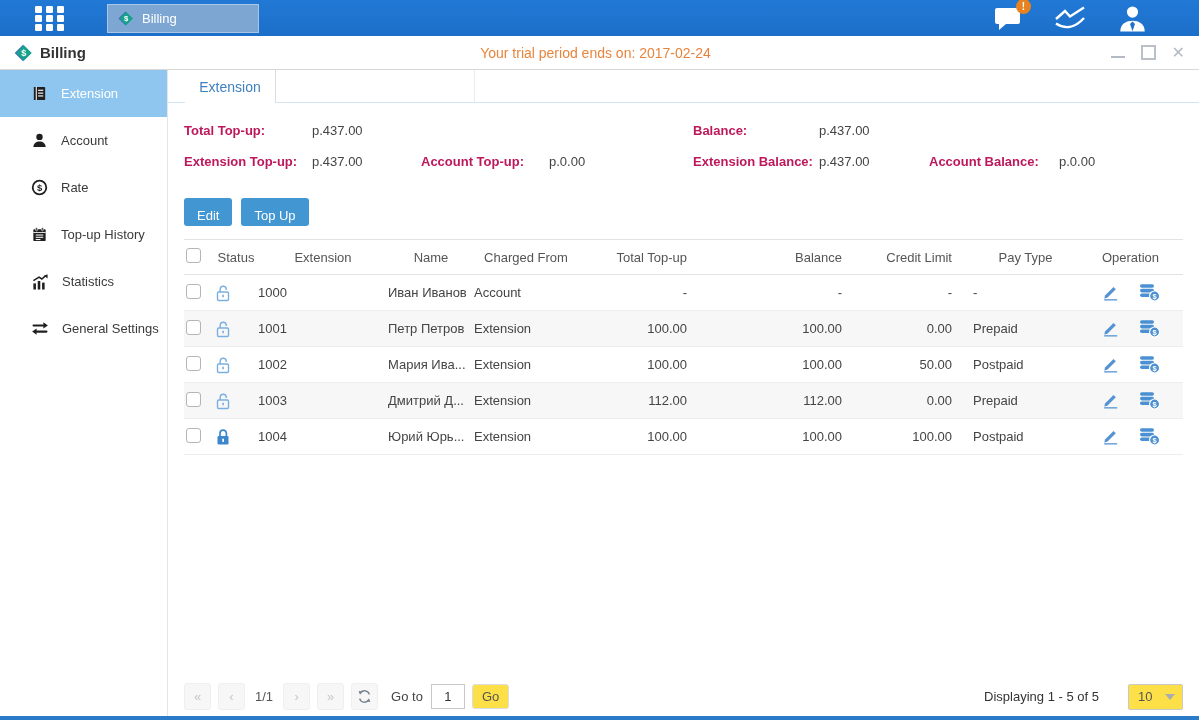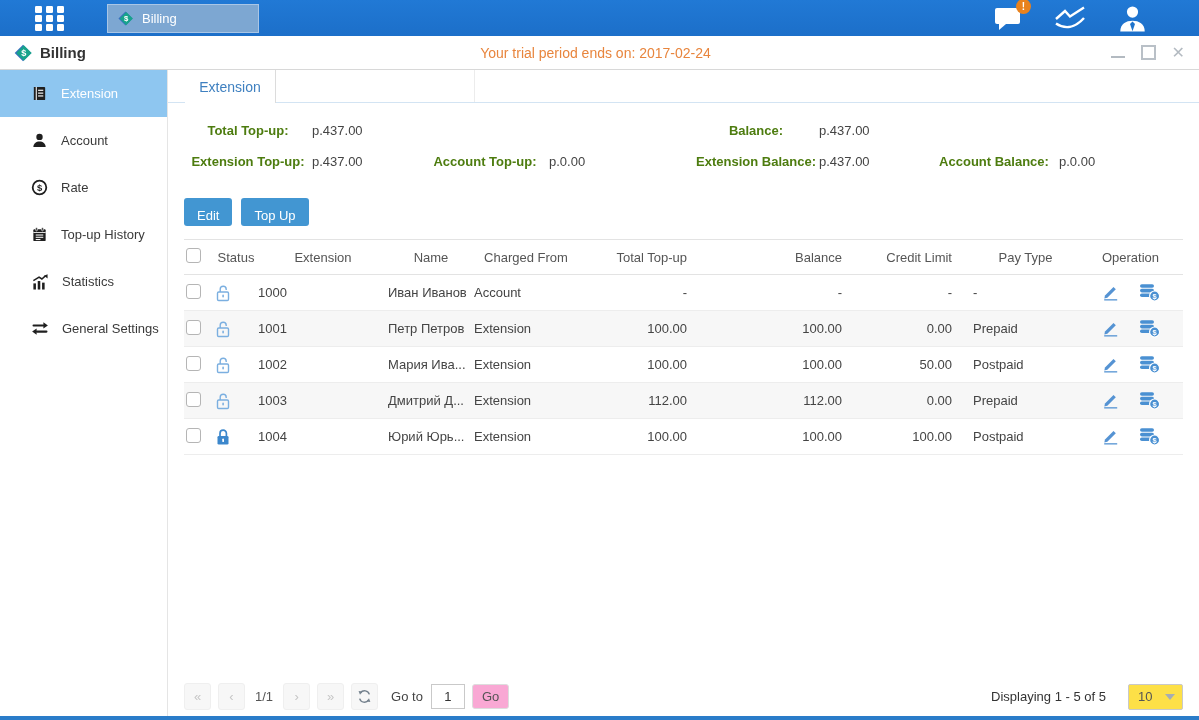--- a/index.html
+++ b/index.html
@@ -43,21 +43,21 @@
   .tab-active{width:90px;height:33px;margin-bottom:-1px;background:#fff;border-right:1px solid #dcdcdc;
               display:flex;align-items:center;justify-content:center;font-size:14px;color:#3f80c0;
               position:relative;z-index:1;cursor:pointer;}
   .tab-empty{width:198px;height:32px;border-right:1px solid #ececec;}
 
   
   .content{padding:0 16px;}
   .summary{margin-top:12px;}
   .sum-row{display:grid;grid-template-columns:128px 109px 128px 144px 126px 110px 130px 1fr;
            align-items:center;height:31px;font-size:13px;color:#444;}
-  .sum-row b{color:#4d7c0f;text-align:center;}
+  .sum-row b{color:#be185d;}
   .g1{grid-column:1}.g2{grid-column:2}.g5{grid-column:5}.g6{grid-column:6}
 
   
   .btn-row{margin-top:21px;display:flex;gap:9px;}
   .btn{height:28px;padding:10px 13px;background:#4296d2;border:none;border-radius:3px;color:#fff;
        font-size:13px;font-family:inherit;cursor:pointer;}
 
   
   table{margin-top:13px;width:100%;border-collapse:collapse;table-layout:fixed;font-size:13px;}
   thead th{height:34px;font-weight:normal;color:#555;border-top:1px solid #e3e3e3;
@@ -75,23 +75,23 @@
 
   
   .pagination{position:absolute;left:16px;right:16px;bottom:10px;display:flex;align-items:center;}
   .pg-btn{width:27px;height:27px;background:#f7f7f7;border:1px solid #efefef;border-radius:3px;
           color:#c6c6c6;font-size:13px;display:flex;align-items:center;justify-content:center;
           margin-right:7px;box-sizing:border-box;cursor:pointer;}
   .pg-page{font-size:13px;color:#555;margin:0 10px 0 3px;}
   .goto-label{font-size:13px;color:#444;margin:0 8px 0 6px;}
   .goto-input{width:28px;height:21px;border:1px solid #c9c9c9;font-size:13px;text-align:center;
               font-family:inherit;color:#333;}
-  .go-btn{height:25px;padding:0 9px;margin-left:7px;background:#f9a8d4;border:1px solid #ddd;
+  .go-btn{height:25px;padding:0 9px;margin-left:7px;background:#fde047;border:1px solid #ddd;
           border-radius:3px;font-size:13px;color:#555;font-family:inherit;cursor:pointer;}
-  .pg-right{margin-left:auto;display:flex;align-items:center;gap:22px;}
+  .pg-right{margin-left:auto;display:flex;align-items:center;gap:29px;}
   .displaying{font-size:13px;color:#333;}
   .size-select{width:55px;height:26px;border:1px solid #c9c9c9;border-radius:2px;background:#fde047;
                display:flex;align-items:center;box-sizing:border-box;cursor:pointer;}
   .size-select .val{font-size:13px;color:#555;padding-left:9px;}
   .caret{margin-left:auto;margin-right:7px;width:0;height:0;border-left:5px solid transparent;
          border-right:5px solid transparent;border-top:6px solid #a7adb3;}
 
   .bottom-strip{position:absolute;left:0;bottom:0;width:100%;height:4px;background:#2a7cc9;}
 </style>
 </head>

